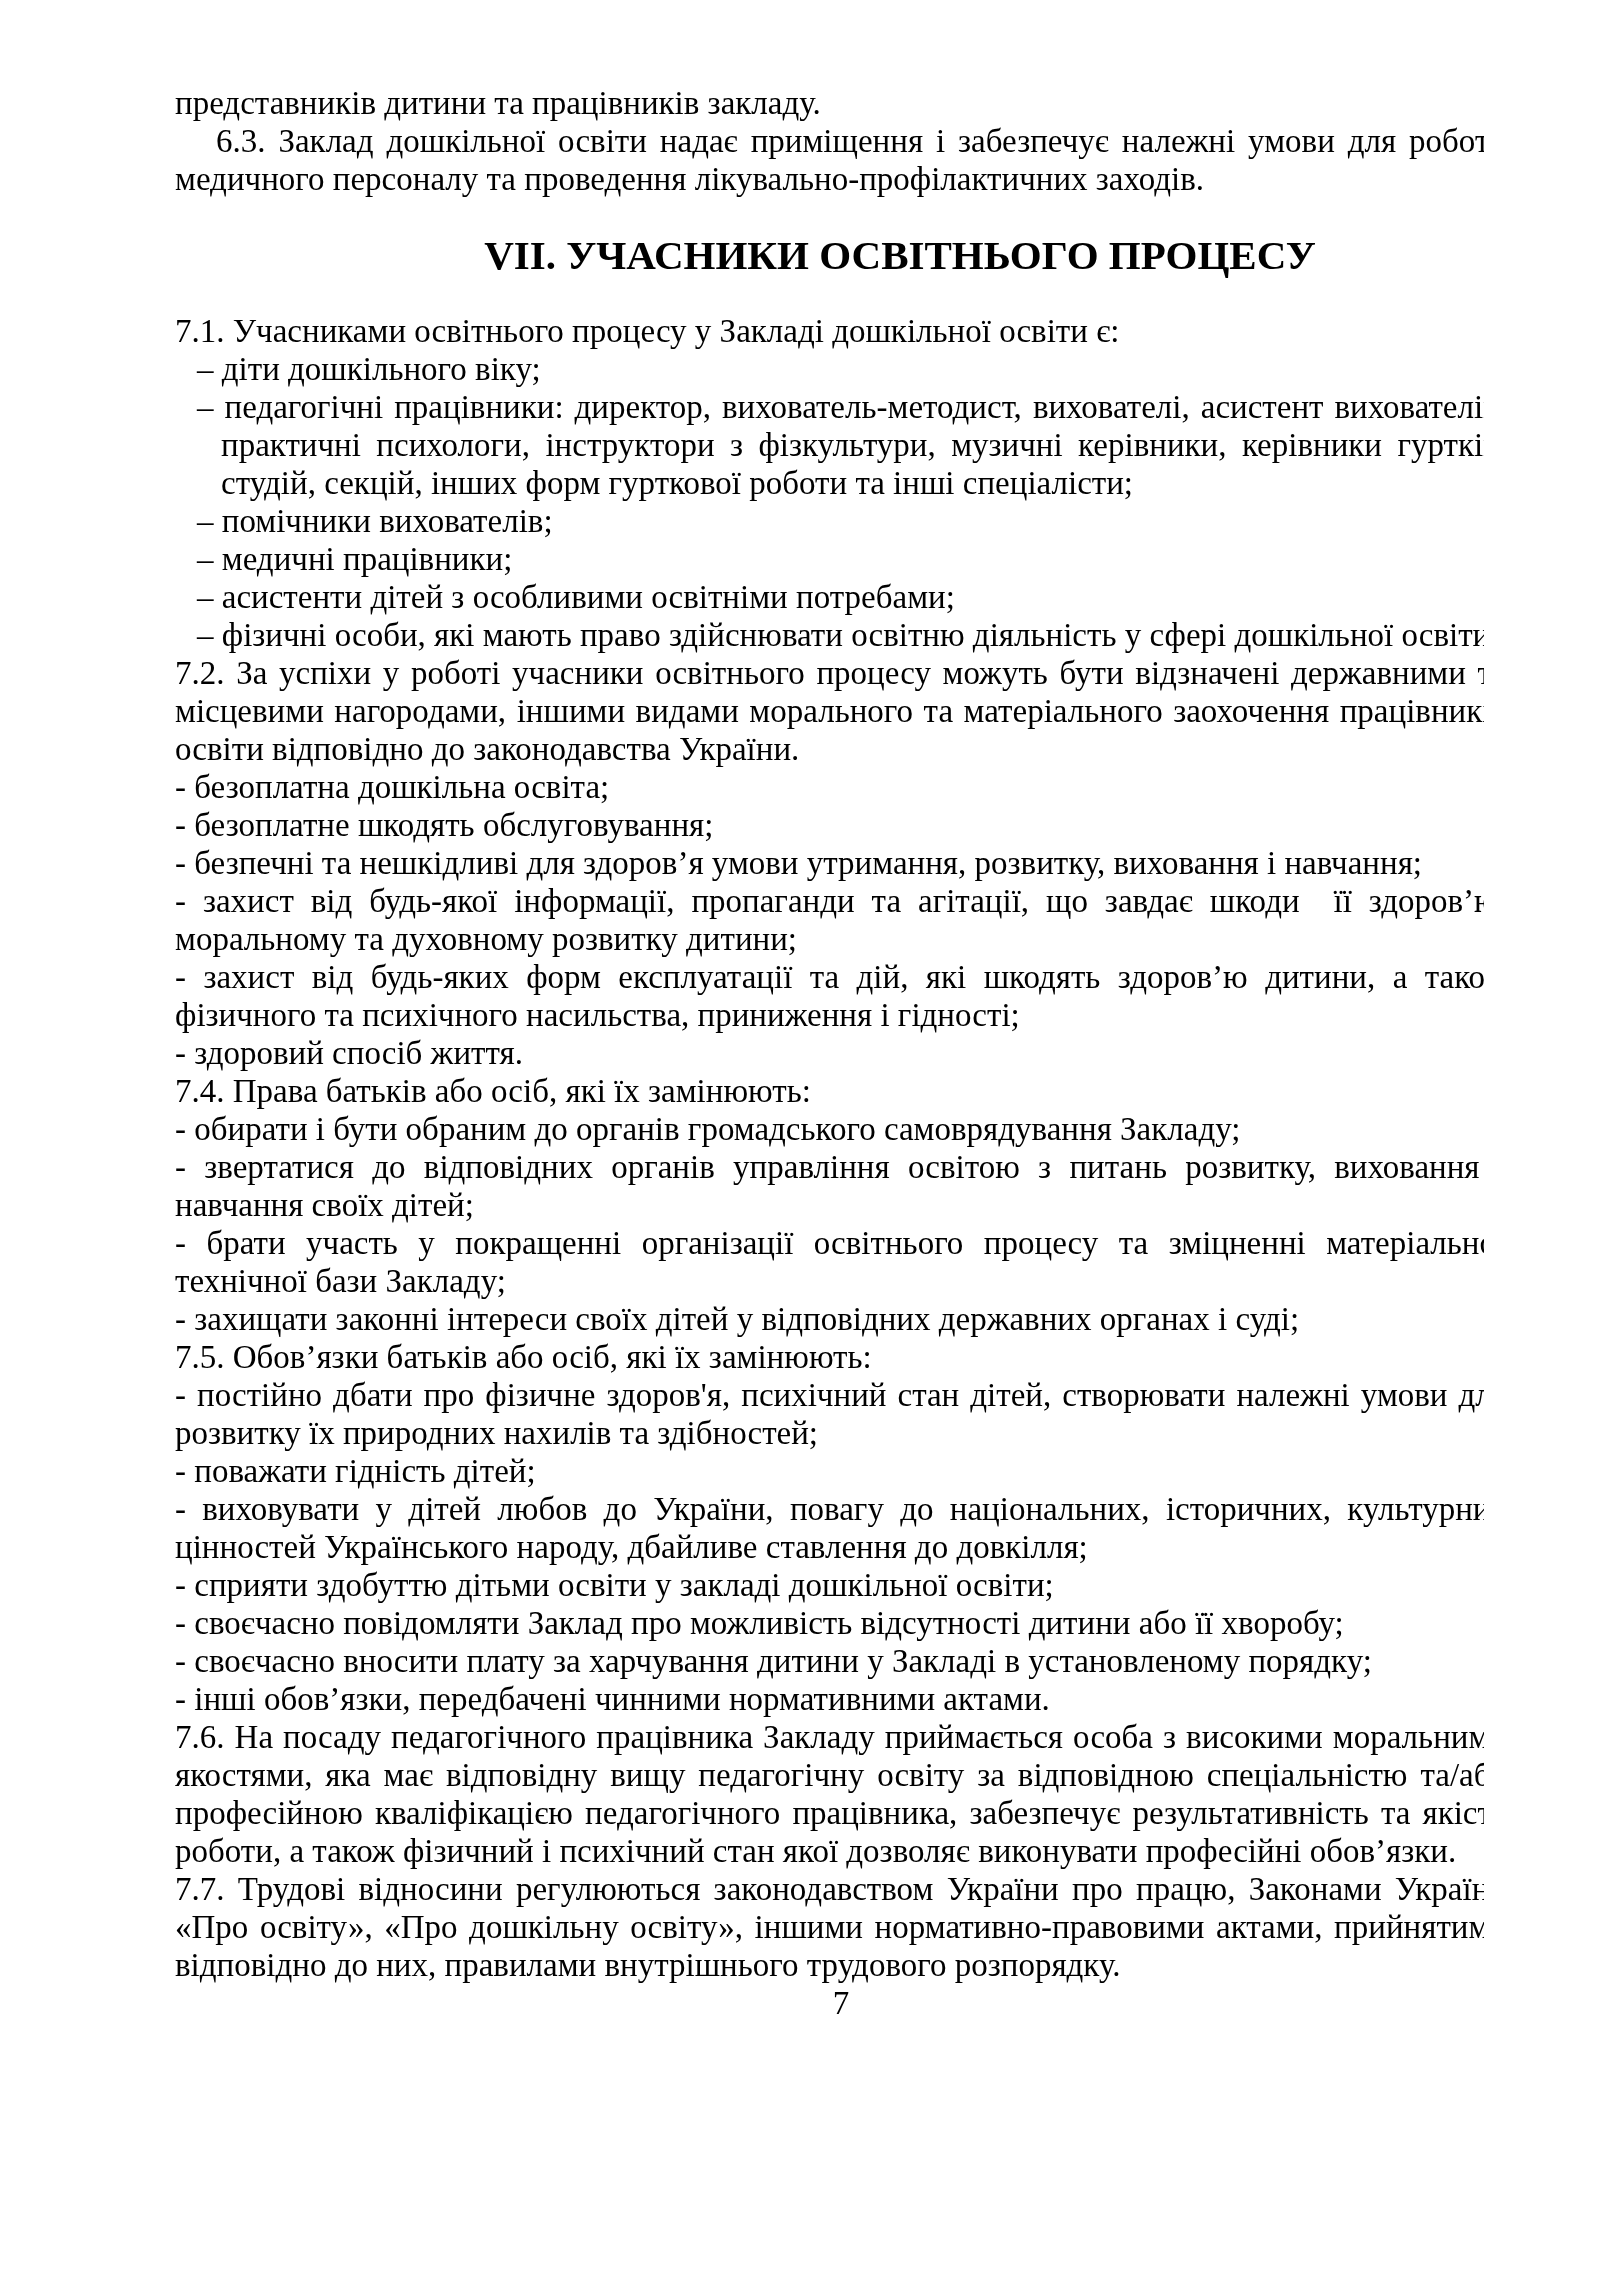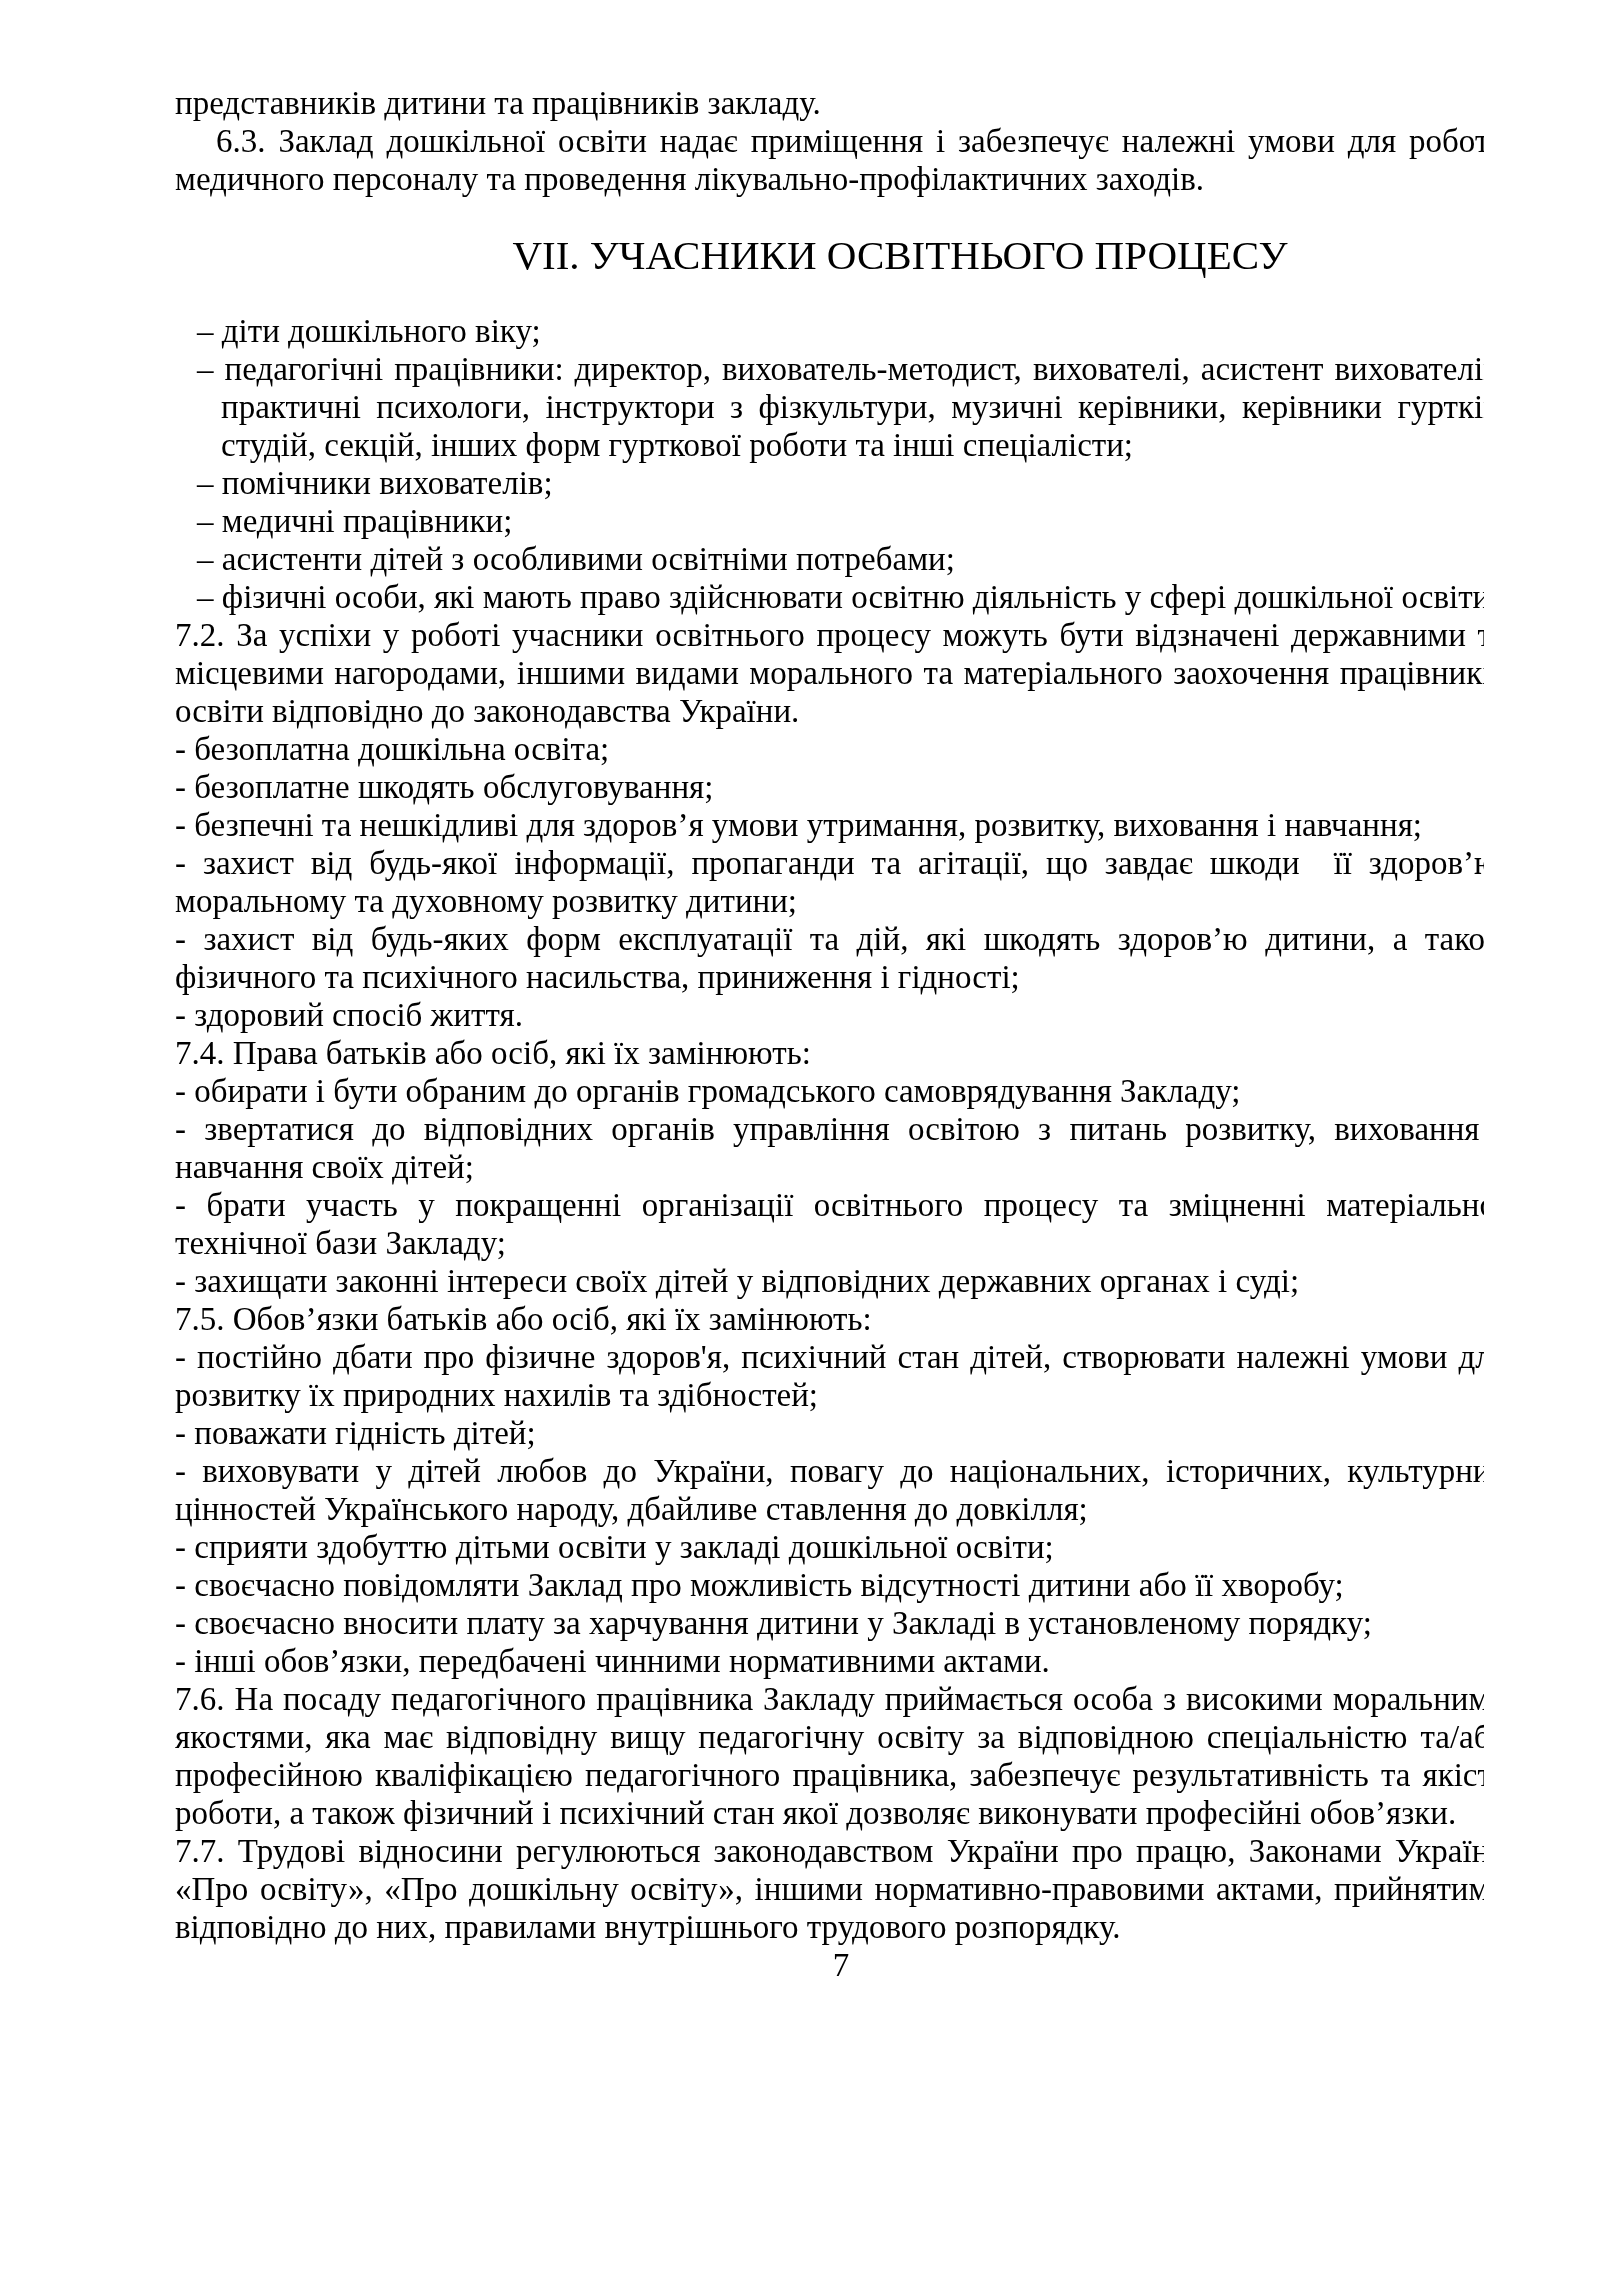--- a/index.html
+++ b/index.html
@@ -20,39 +20,40 @@
     font-size: 33px;
     line-height: 38px;
     text-align: justify;
   }
   .content div { margin: 0; }
   .b-plain   { }
   .b-indent  { text-indent: 41px; }
   .b-dash    { padding-left: 46px; text-indent: -24px; }
   .b-heading {
     text-align: center;
-    font-weight: 400;
+    font-weight: 700;
     font-size: 41px;
     line-height: 38px;
     padding-left: 118px;
     text-indent: 0;
   }
   .b-blank   { height: 38px; }
   .b-pagenum { text-align: center; text-indent: 0; }
 </style>
 </head>
 <body>
 
 <div class="page">
   <div class="content" id="document-body">
       <div class="b-plain">представників дитини та працівників закладу.</div>
       <div class="b-indent">6.3. Заклад дошкільної освіти надає приміщення і забезпечує належні умови для роботи медичного персоналу та проведення лікувально-профілактичних заходів.</div>
       <div class="b-blank"></div>
       <div class="b-heading">VII. УЧАСНИКИ ОСВІТНЬОГО ПРОЦЕСУ</div>
       <div class="b-blank"></div>
+      <div class="b-plain">7.1. Учасниками освітнього процесу у Закладі дошкільної освіти є:</div>
       <div class="b-dash">– діти дошкільного віку;</div>
       <div class="b-dash">– педагогічні працівники: директор, вихователь-методист, вихователі, асистент вихователів, практичні психологи, інструктори з фізкультури, музичні керівники, керівники гуртків, студій, секцій, інших форм гурткової роботи та інші спеціалісти;</div>
       <div class="b-dash">– помічники вихователів;</div>
       <div class="b-dash">– медичні працівники;</div>
       <div class="b-dash">– асистенти дітей з особливими освітніми потребами;</div>
       <div class="b-dash">– фізичні особи, які мають право здійснювати освітню діяльність у сфері дошкільної освіти.</div>
       <div class="b-plain">7.2. За успіхи у роботі учасники освітнього процесу можуть бути відзначені державними та місцевими нагородами, іншими видами морального та матеріального заохочення працівників освіти відповідно до законодавства України.</div>
       <div class="b-plain">- безоплатна дошкільна освіта;</div>
       <div class="b-plain">- безоплатне шкодять обслуговування;</div>
       <div class="b-plain">- безпечні та нешкідливі для здоров’я умови утримання, розвитку, виховання і навчання;</div>

